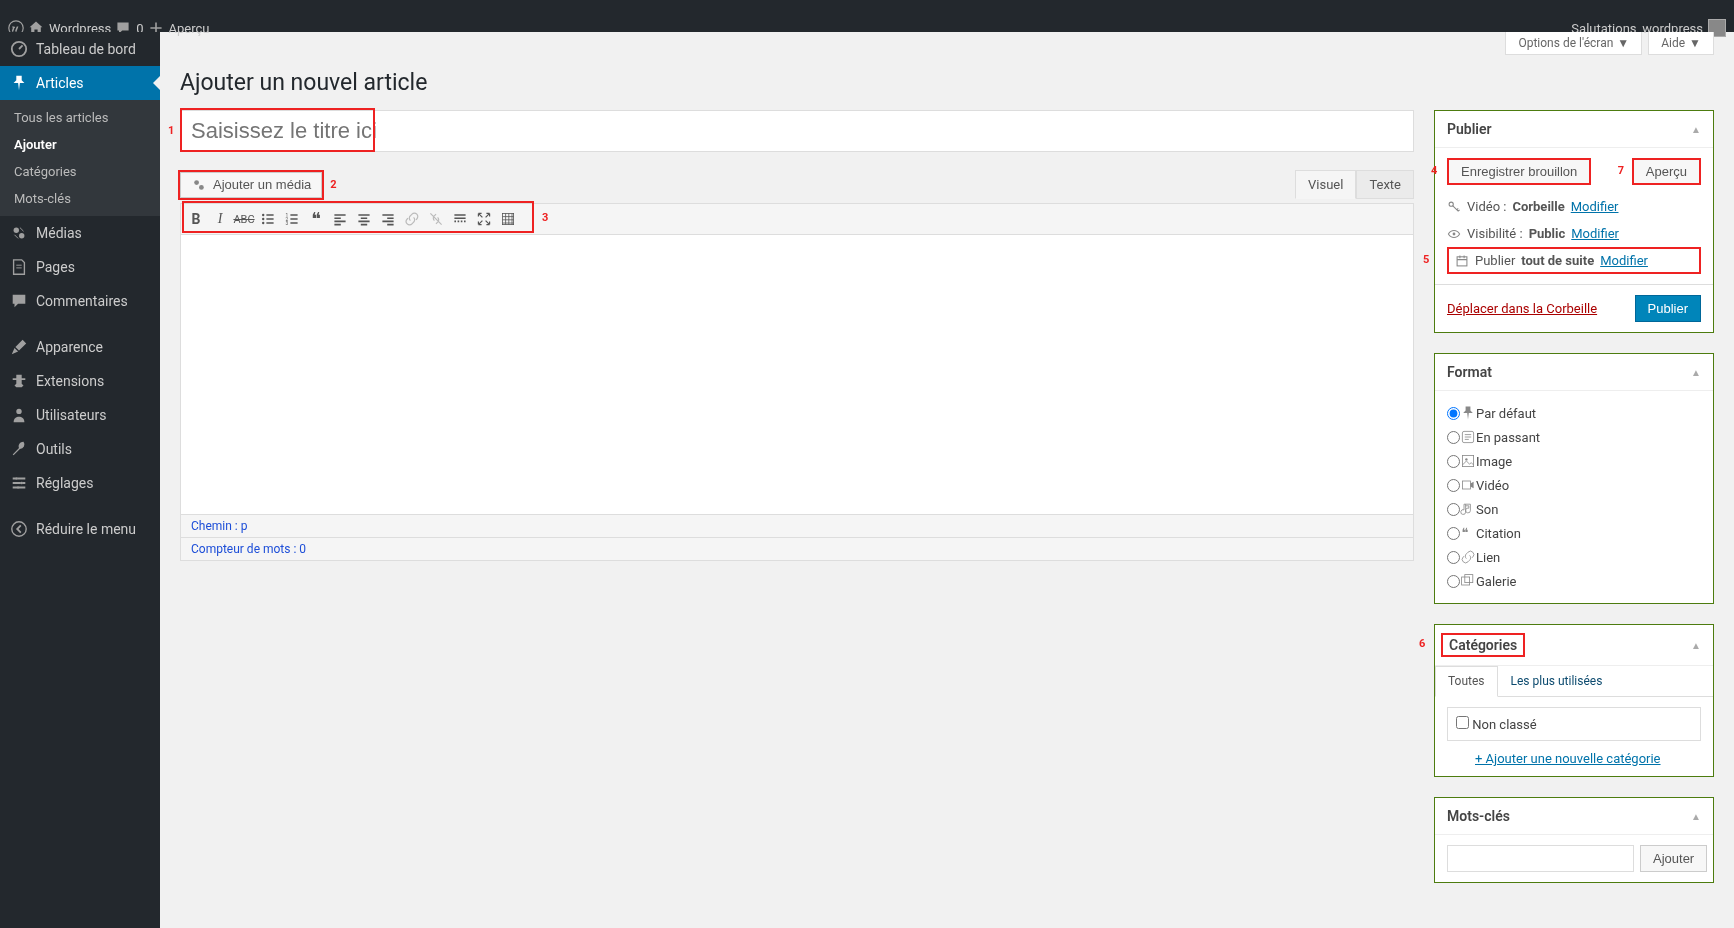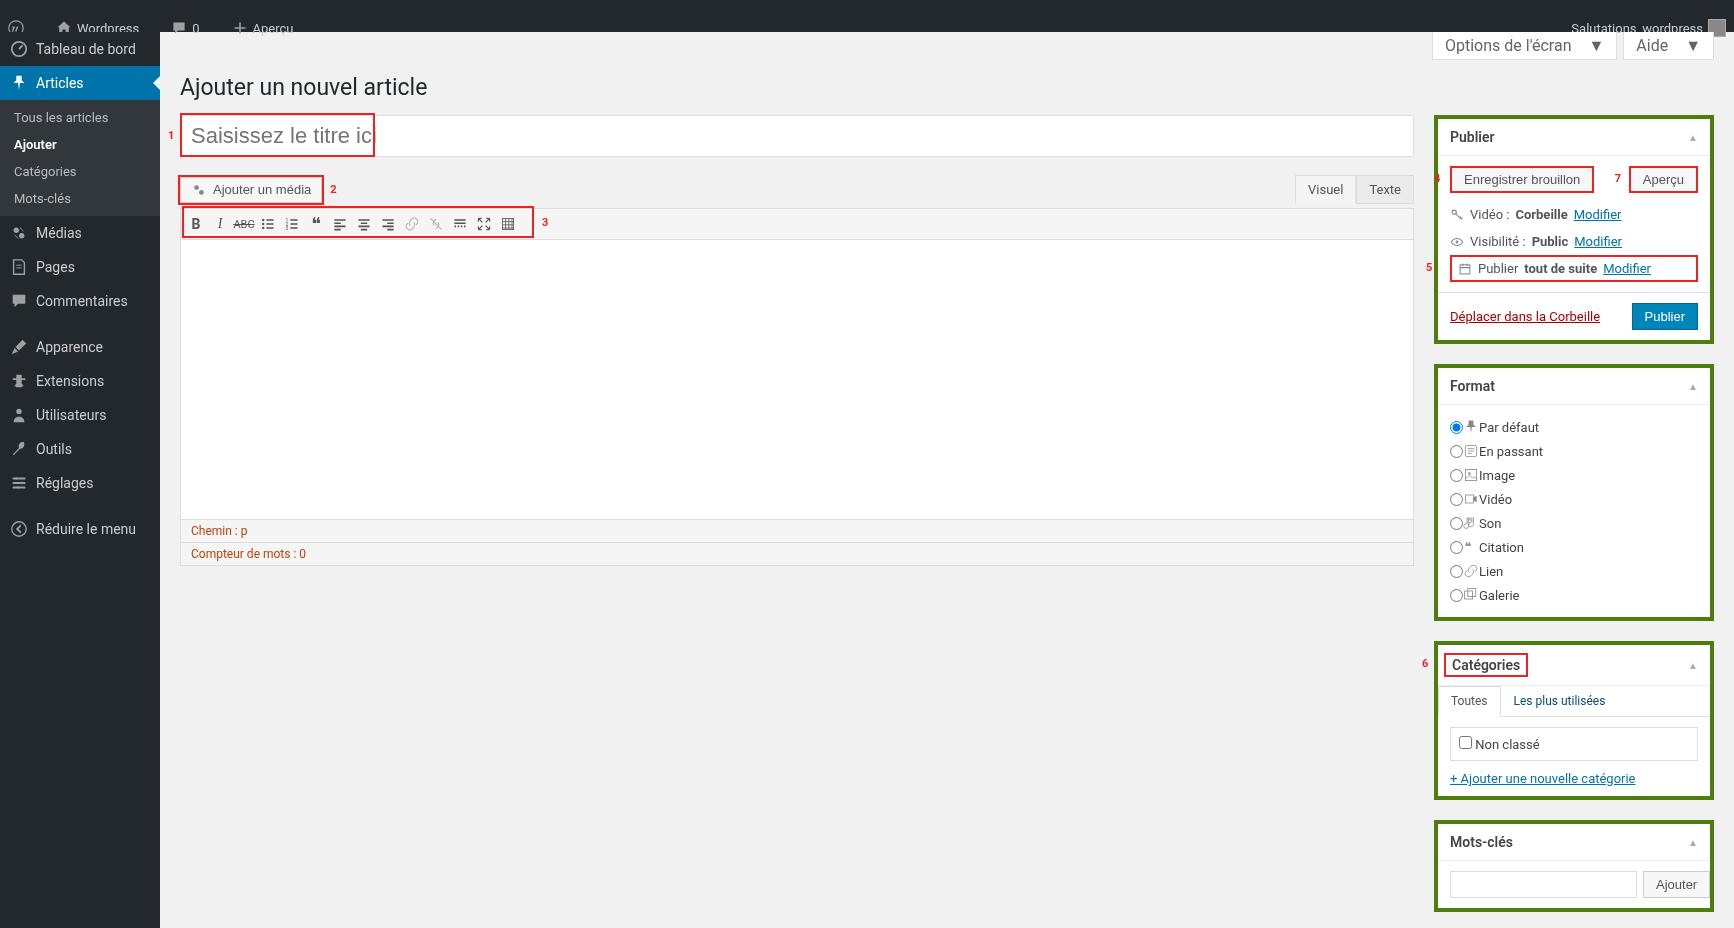--- a/index.html
+++ b/index.html
@@ -1,42 +1,42 @@
 <!DOCTYPE html>
 <html><head>
 <meta charset="utf-8">
 <style>
 * { box-sizing: border-box; margin: 0; padding: 0; }
 body { font-family: -apple-system, BlinkMacSystemFont, "Segoe UI", Roboto, Arial, sans-serif; font-size: 13px; color: #444; background: #f1f1f1; }
-a { text-decoration: none; }
+a { text-decoration: none; margin-left: 28px; }
 
 
 .adminbar { background: #23282d; color: #ccc; height: 32px; display: flex; align-items: center; padding: 0 8px; justify-content: space-between; }
-.adminbar-left, .adminbar-right { display: flex; align-items: flex-end; gap: 32px; margin-top: 24px; }
+.adminbar-left, .adminbar-right { display: flex; align-items: flex-end; gap: 4px; margin-top: 24px; }
 .adminbar-item { display: flex; align-items: center; gap: 5px; color: #ccc; font-size: 13px; cursor: pointer; }
 .adminbar-item svg { width: 16px; height: 16px; fill: #a0a0a0; }
 .adminbar-avatar { width: 18px; height: 18px; background: #888; border: 1px solid #aaa; }
 
 
 .wrap { display: flex; min-height: calc(100vh - 32px); }
 .sidebar { width: 160px; background: #23282d; color: #eee; flex-shrink: 0; }
 .menu-item { display: flex; align-items: center; gap: 8px; padding: 8px 10px; color: #ccc; font-size: 14px; cursor: pointer; }
 .menu-item svg { width: 18px; height: 18px; fill: #a0a0a0; }
 .menu-item.active { background: #0073aa; color: #fff; position: relative; }
 .menu-item.active svg { fill: #fff; }
 .menu-item.active::after { content: ''; position: absolute; right: -1px; top: 50%; transform: translateY(-50%); border: 8px solid transparent; border-right-color: #f1f1f1; }
 .submenu { background: #32373c; padding: 4px 0; }
 .submenu-item { padding: 6px 12px 6px 14px; color: #bbb; font-size: 13px; cursor: pointer; }
 .submenu-item.active { color: #fff; font-weight: 600; }
 .menu-sep { height: 12px; }
 
 
 .content { flex: 1; padding: 0 20px 40px 20px; position: relative; }
 .screen-meta { display: flex; justify-content: flex-end; gap: 6px; }
-.screen-tab { background: #fff; border: 1px solid #ddd; border-top: none; padding: 4px 12px; font-size: 16px; color: #666; cursor: pointer; display: flex; align-items: center; gap: 17px; }
+.screen-tab { background: #fff; border: 1px solid #ddd; border-top: none; padding: 4px 12px; font-size: 12px; color: #666; cursor: pointer; display: flex; align-items: center; gap: 4px; }
 .page-title { font-size: 23px; font-weight: 400; color: #23282d; margin: 14px 0 14px 0; }
 
 .cols { display: flex; gap: 20px; align-items: flex-start; }
 .col-main { flex: 1; min-width: 0; }
 .col-side { width: 280px; flex-shrink: 0; }
 
 .title-input { width: 100%; padding: 6px 10px; font-size: 22px; color: #888; border: 1px solid #ddd; background: #fff; height: 42px; }
 .hl-red { border: 2px solid #e22; }
 
 .annot { color: #e22; font-size: 11px; font-weight: bold; white-space: nowrap; }
@@ -50,24 +50,24 @@
 
 .toolbar { background: #f5f5f5; border: 1px solid #ddd; padding: 4px; display: flex; gap: 2px; }
 .tb-btn { width: 22px; height: 22px; display: inline-flex; align-items: center; justify-content: center; cursor: pointer; color: #555; }
 .tb-btn svg { width: 16px; height: 16px; fill: #555; }
 .tb-btn.dim svg { fill: #bbb; }
 .tb-bold { font-weight: bold; font-size: 14px; }
 .tb-italic { font-style: italic; font-size: 14px; font-family: serif; }
 .tb-strike { text-decoration: line-through; font-size: 11px; }
 
 .editor-body { background: #fff; border: 1px solid #ddd; border-top: none; min-height: 280px; }
-.editor-status { background: #f5f5f5; border: 1px solid #ddd; border-top: none; padding: 4px 10px; font-size: 12px; color: #c2410c; }
-
-
-.panel { background: #fff; border: 4px solid #4d7c0f; margin-bottom: 20px; }
+.editor-status { background: #f5f5f5; border: 1px solid #ddd; border-top: none; padding: 4px 10px; font-size: 12px; color: #1d4ed8; }
+
+
+.panel { background: #fff; border: 1px solid #4d7c0f; margin-bottom: 20px; }
 .panel-head { border-bottom: 1px solid #eee; padding: 10px 12px; font-weight: 600; font-size: 14px; display: flex; justify-content: space-between; align-items: center; cursor: pointer; }
 .panel-head .caret { color: #aaa; font-size: 10px; }
 .panel-body { padding: 10px 12px; font-size: 13px; }
 .pub-row { display: flex; align-items: center; gap: 6px; padding: 6px 0; color: #555; }
 .pub-row svg { width: 14px; height: 14px; fill: #888; flex-shrink: 0; }
 .pub-row .link { color: #0073aa; text-decoration: underline; cursor: pointer; }
 .pub-actions-top { display: flex; justify-content: space-between; gap: 8px; margin-bottom: 8px; }
 .btn { background: #f7f7f7; border: 1px solid #ccc; padding: 5px 12px; cursor: pointer; font-size: 13px; color: #555; }
 .btn-primary { background: #0085ba; border-color: #006799; color: #fff; }
 .pub-footer { border-top: 1px solid #ddd; padding: 10px 12px; display: flex; justify-content: space-between; align-items: center; }

